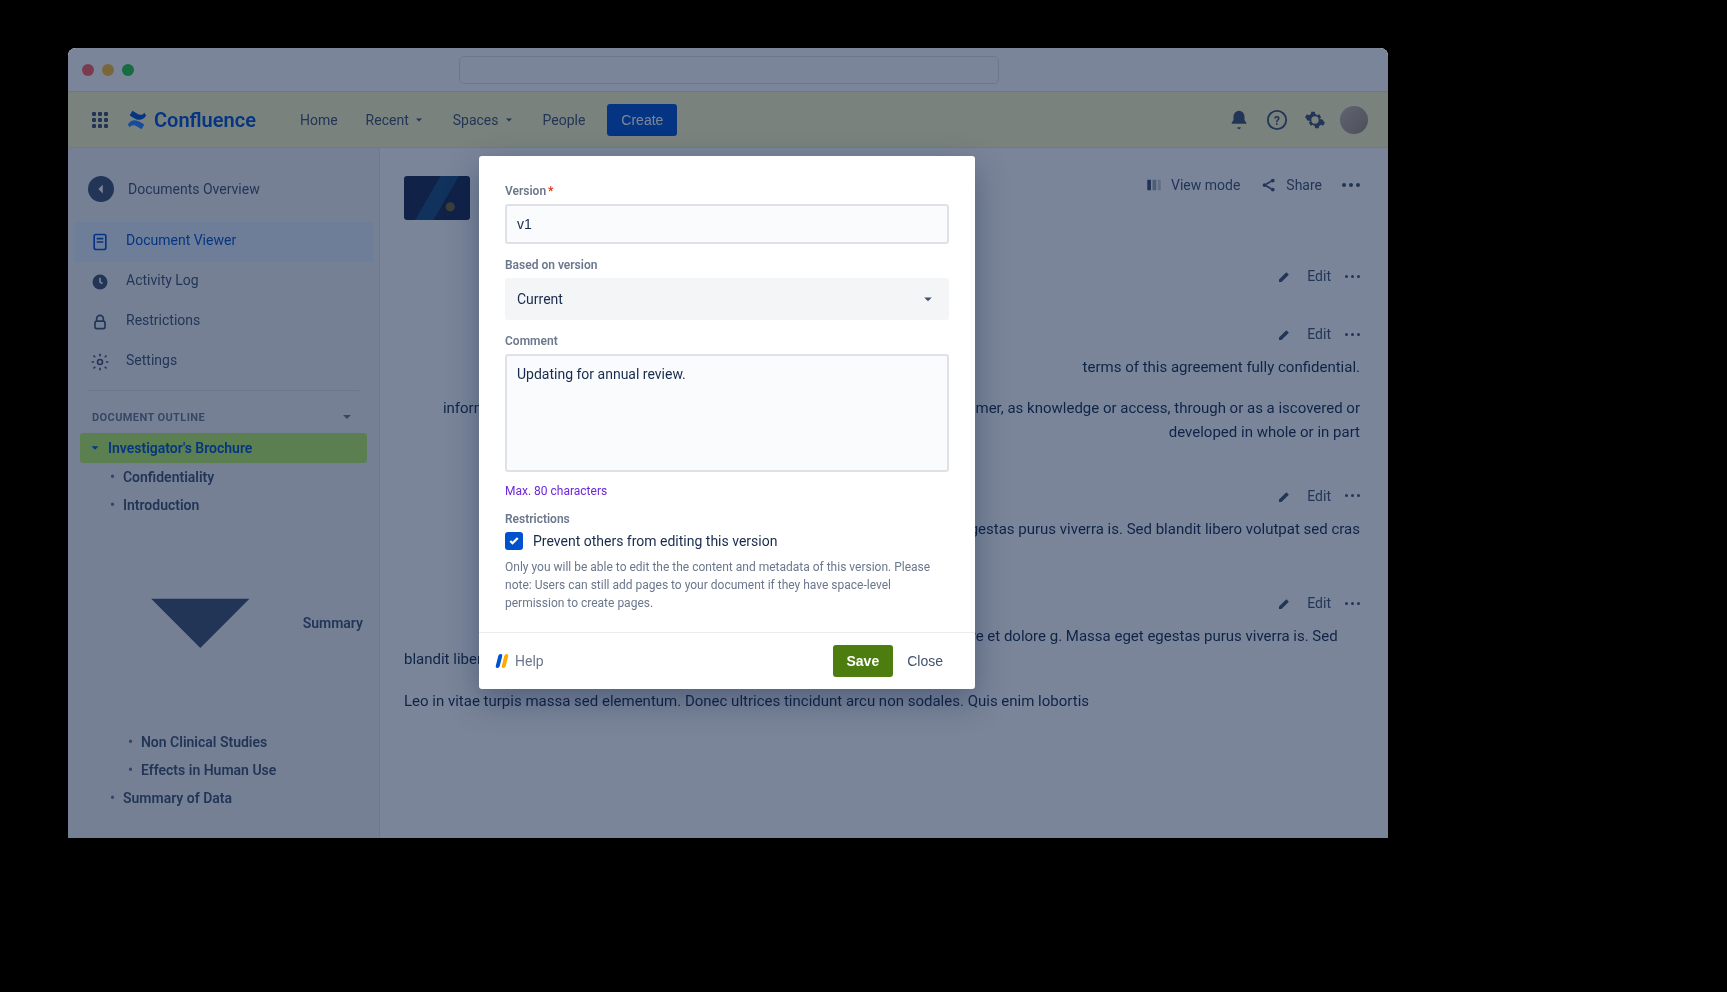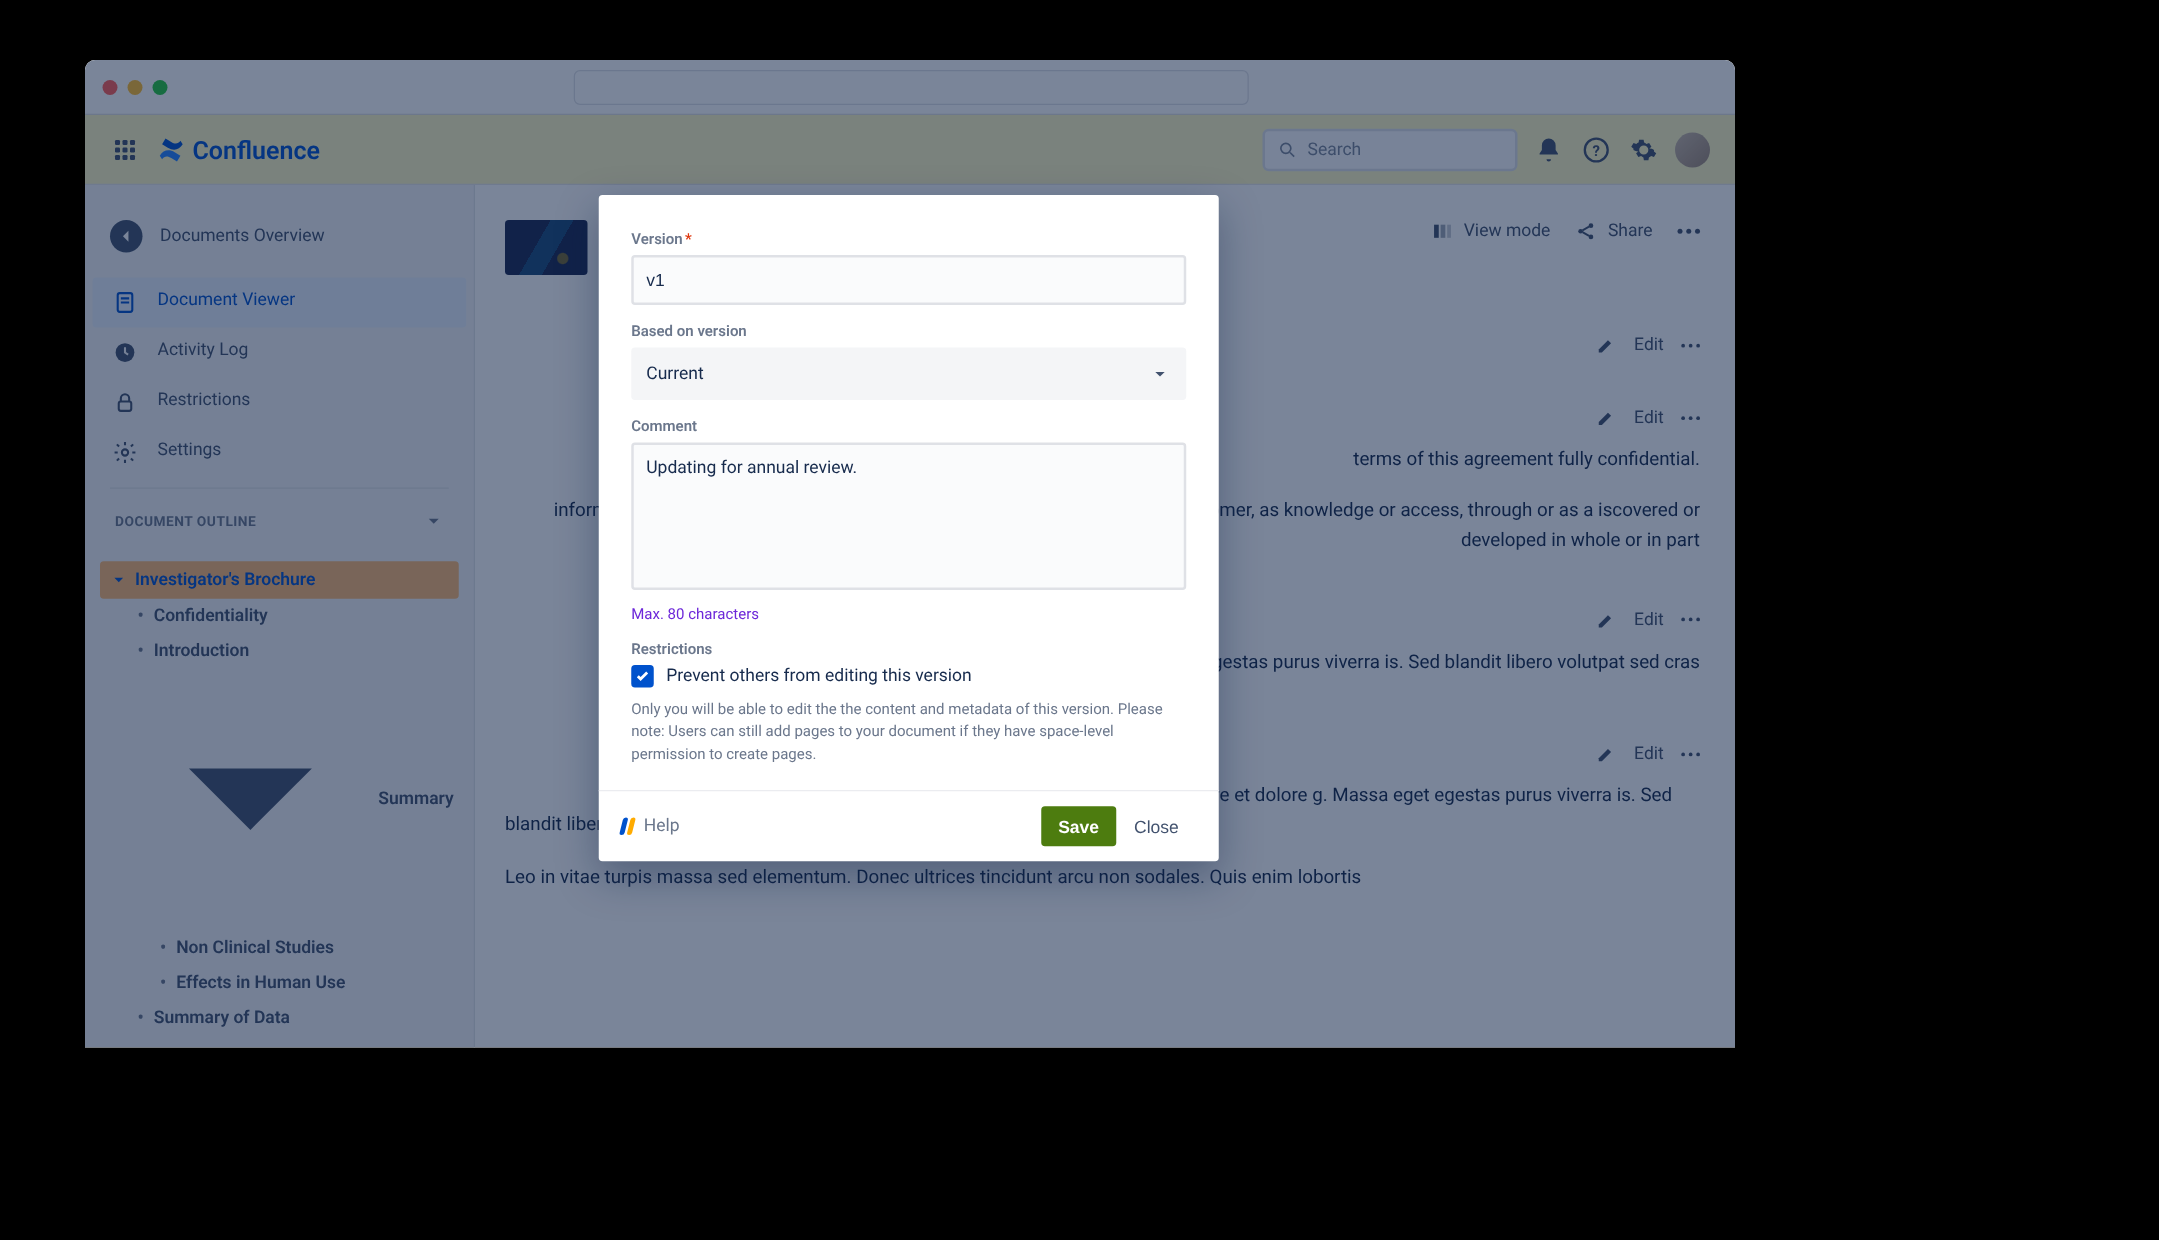--- a/index.html
+++ b/index.html
@@ -106,21 +106,21 @@
   .sb-item svg { width:20px; height:20px; flex-shrink:0; }
   .sb-item.active svg { color:#0052cc; }
   .sb-divider { height:1px; background:#dfe1e6; margin: 8px 20px; }
   .sb-section-hdr {
     display:flex; align-items:center; justify-content:space-between;
     padding: 10px 24px 8px; color:#6b778c; font-size:11px; font-weight:700; letter-spacing:0.4px;
   }
   .sb-section-hdr svg { width:16px; height:16px; }
   .tree { padding: 0 12px; }
   .tree-item { display:flex; align-items:center; gap:6px; padding: 7px 8px; font-size:14px; color:#42526e; border-radius:3px; }
-  .tree-item.root { font-weight:600; color:#0052cc; background:#fdba74;margin-top:16px; }
+  .tree-item.root { font-weight:600; color:#0052cc; background:#bef264; }
   .tree-item.root svg, .tree-item.branch svg { width:14px; height:14px; flex-shrink:0; }
   .tree-children { padding-left: 18px; }
   .tree-leaf::before { content:"•"; color:#6b778c; margin: 0 8px; }
   .tree-leaf { display:flex; align-items:center; padding:6px 4px; font-size:14px; font-weight:600; color:#42526e; }
   .tree-branch { display:flex; align-items:center; gap:4px; padding:6px 4px; font-size:14px; font-weight:600; color:#42526e; }
 
   .content {
     flex:1; background:#fff; padding: 28px 28px 28px 24px; overflow:hidden;
     position: relative;
   }
@@ -229,28 +229,38 @@
           <span></span>
           <span></span>
       </div>
       <div class="brand">
         <svg viewBox="0 0 24 24">
             <path fill="#2684ff" d="M2 17c3-5 8-6 13-3l5 3-3 5-5-3c-3-2-6-2-8 1z"></path>
             <path fill="#0052cc" d="M22 7c-3 5-8 6-13 3L4 7l3-5 5 3c3 2 6 2 8-1z"></path>
           </svg>
         <span>Confluence</span>
       </div>
+      <div class="nav-links">
+        <div class="nav-link">Home</div>
+        <div class="nav-link">
+          <span>Recent</span>
+          <svg viewBox="0 0 16 16">
+              <path fill="currentColor" d="M4 6l4 4 4-4z"></path>
+            </svg>
+        </div>
+        <div class="nav-link">
+          <span>Spaces</span>
+          <svg viewBox="0 0 16 16">
+              <path fill="currentColor" d="M4 6l4 4 4-4z"></path>
+            </svg>
+        </div>
+        <div class="nav-link">People</div>
+        <button class="create-btn">Create</button>
+      </div>
       <div class="topnav-right">
-        <div class="search-box">
-          <svg viewBox="0 0 24 24">
-              <circle cx="10" cy="10" r="6" fill="none" stroke="currentColor" stroke-width="2"></circle>
-              <line x1="15" y1="15" x2="20" y2="20" stroke="currentColor" stroke-width="2"></line>
-            </svg>
-          <span>Search</span>
-        </div>
         <div class="topnav-icon">
           <svg viewBox="0 0 24 24">
               <path fill="currentColor" d="M12 2a6 6 0 00-6 6v4l-2 3v1h16v-1l-2-3V8a6 6 0 00-6-6zm0 20a2 2 0 002-2h-4a2 2 0 002 2z"></path>
             </svg>
         </div>
         <div class="topnav-icon">
           <svg viewBox="0 0 24 24">
               <circle cx="12" cy="12" r="10" fill="none" stroke="currentColor" stroke-width="2"></circle>
               <text x="12" y="17" text-anchor="middle" font-size="13" fill="currentColor" font-weight="bold">?</text>
             </svg>

